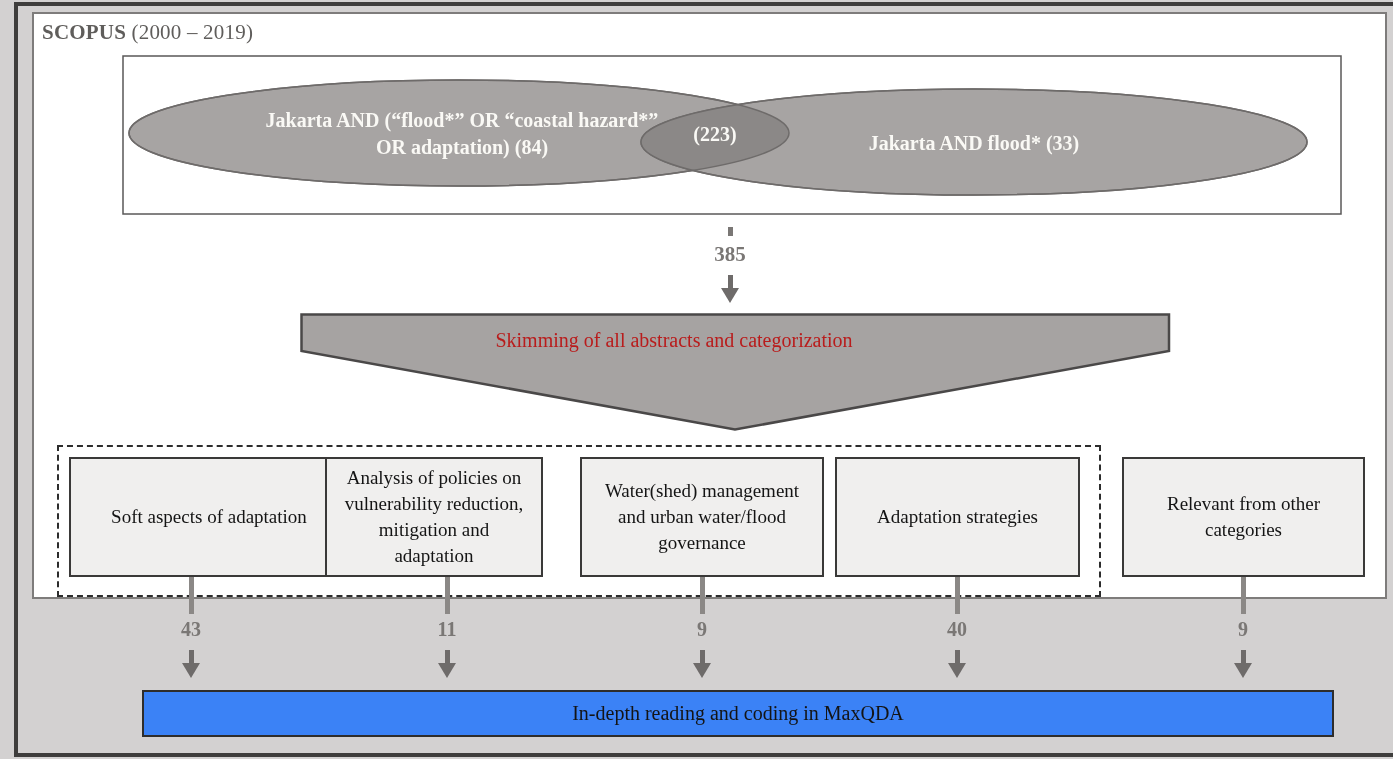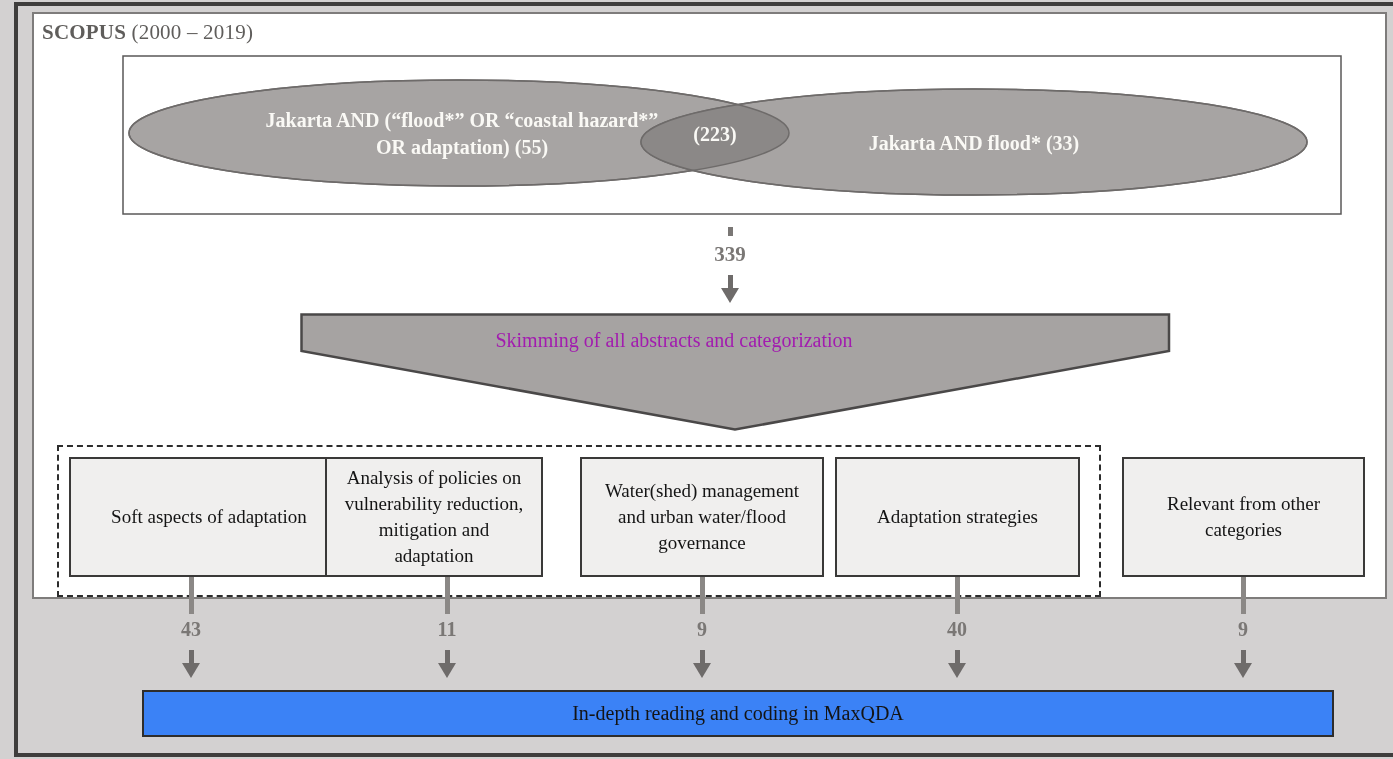--- a/index.html
+++ b/index.html
@@ -19,21 +19,21 @@
   .vl-right{left:762px;top:130px;width:400px;}
   .flow-col{position:absolute;width:60px;display:flex;flex-direction:column;align-items:center;}
   .total-col{left:688px;top:227px;}
   .stub{width:5px;height:9px;background:#7a7775;}
   .big-num{margin-top:5px;font-size:21px;font-weight:bold;color:#7a7775;line-height:27px;}
   .arrow-shaft{width:5px;height:13px;background:#6e6b6a;margin-top:7px;}
   .arrow-head{width:0;height:0;border-left:9px solid transparent;border-right:9px solid transparent;
               border-top:15px solid #6e6b6a;}
   .funnel-svg{position:absolute;left:288px;top:313px;}
   .funnel-label{position:absolute;left:288px;top:329px;width:748px;text-align:center;
-                font-size:20px;color:#a21caf;}
+                font-size:20px;color:#b91c1c;}
   .cat-dashed{position:absolute;left:45px;top:445px;width:1044px;height:152px;box-sizing:border-box;
               border:2px dashed #2c2c2c;background:transparent;}
   .catbox{position:absolute;top:457px;height:120px;box-sizing:border-box;background:#f0efee;
           border:2px solid #3a3938;display:flex;align-items:center;justify-content:center;
           text-align:center;font-size:19px;line-height:26px;color:#141414;padding:4px 12px;}
   .connector{top:577px;}
   .conn-line{width:5px;height:37px;background:#8b8886;}
   .conn-num{margin-top:2px;font-size:20px;font-weight:bold;color:#7a7775;line-height:27px;}
   .final-bar{position:absolute;left:130px;top:690px;width:1192px;height:47px;box-sizing:border-box;
              background:#3b82f6;border:2px solid #2e2d2c;display:flex;align-items:center;
@@ -57,27 +57,27 @@
           <ellipse cx="337" cy="78" rx="330" ry="53"></ellipse>
         </clipPath>
     </defs>
     <rect x="1" y="1" width="1218" height="158" fill="#ffffff" stroke="#5a5858" stroke-width="1.5"></rect>
     <ellipse cx="337" cy="78" rx="330" ry="53" fill="#a7a4a3" stroke="#6e6b6a" stroke-width="1.5"></ellipse>
     <ellipse cx="852" cy="87" rx="333" ry="53" fill="#a7a4a3" stroke="#6e6b6a" stroke-width="1.5"></ellipse>
     <ellipse cx="852" cy="87" rx="333" ry="53" fill="#8b8887" clip-path="url(#leftclip)"></ellipse>
     <ellipse cx="337" cy="78" rx="330" ry="53" fill="none" stroke="#6e6b6a" stroke-width="1.5"></ellipse>
     <ellipse cx="852" cy="87" rx="333" ry="53" fill="none" stroke="#6e6b6a" stroke-width="1.5"></ellipse>
   </svg>
-  <div class="venn-label vl-left">Jakarta AND (“flood*” OR “coastal hazard*” OR adaptation) (55)</div>
+  <div class="venn-label vl-left">Jakarta AND (“flood*” OR “coastal hazard*” OR adaptation) (84)</div>
   <div class="venn-label vl-mid">(223)</div>
   <div class="venn-label vl-right">Jakarta AND flood* (33)</div>
 
   <div class="flow-col total-col">
     <div class="stub"></div>
-    <div class="big-num">339</div>
+    <div class="big-num">385</div>
     <div class="arrow-shaft"></div>
     <div class="arrow-head"></div>
   </div>
 
   <svg class="funnel-svg" width="871" height="119" viewBox="0 0 871 119">
     <polygon points="1.5,1.5 869,1.5 869,38 435,116.5 1.5,38" fill="#a6a3a2" stroke="#4a4848" stroke-width="2.5"></polygon>
   </svg>
   <div class="funnel-label">Skimming of all abstracts and categorization</div>
 
   <div class="cat-dashed"></div>

